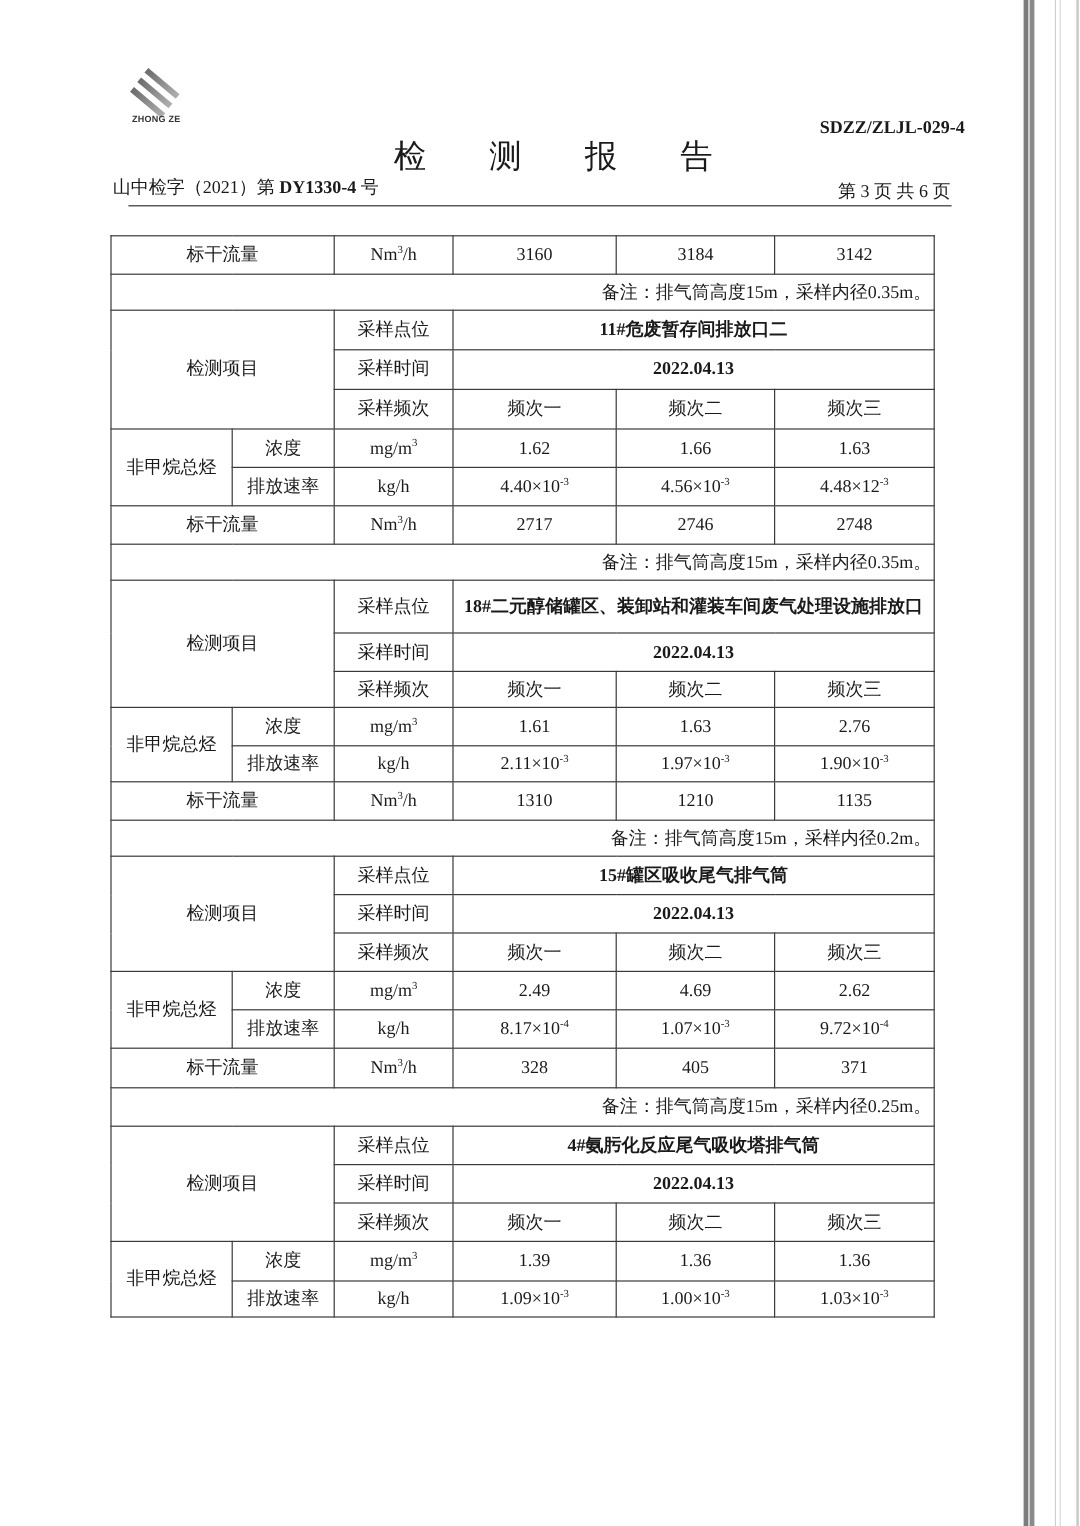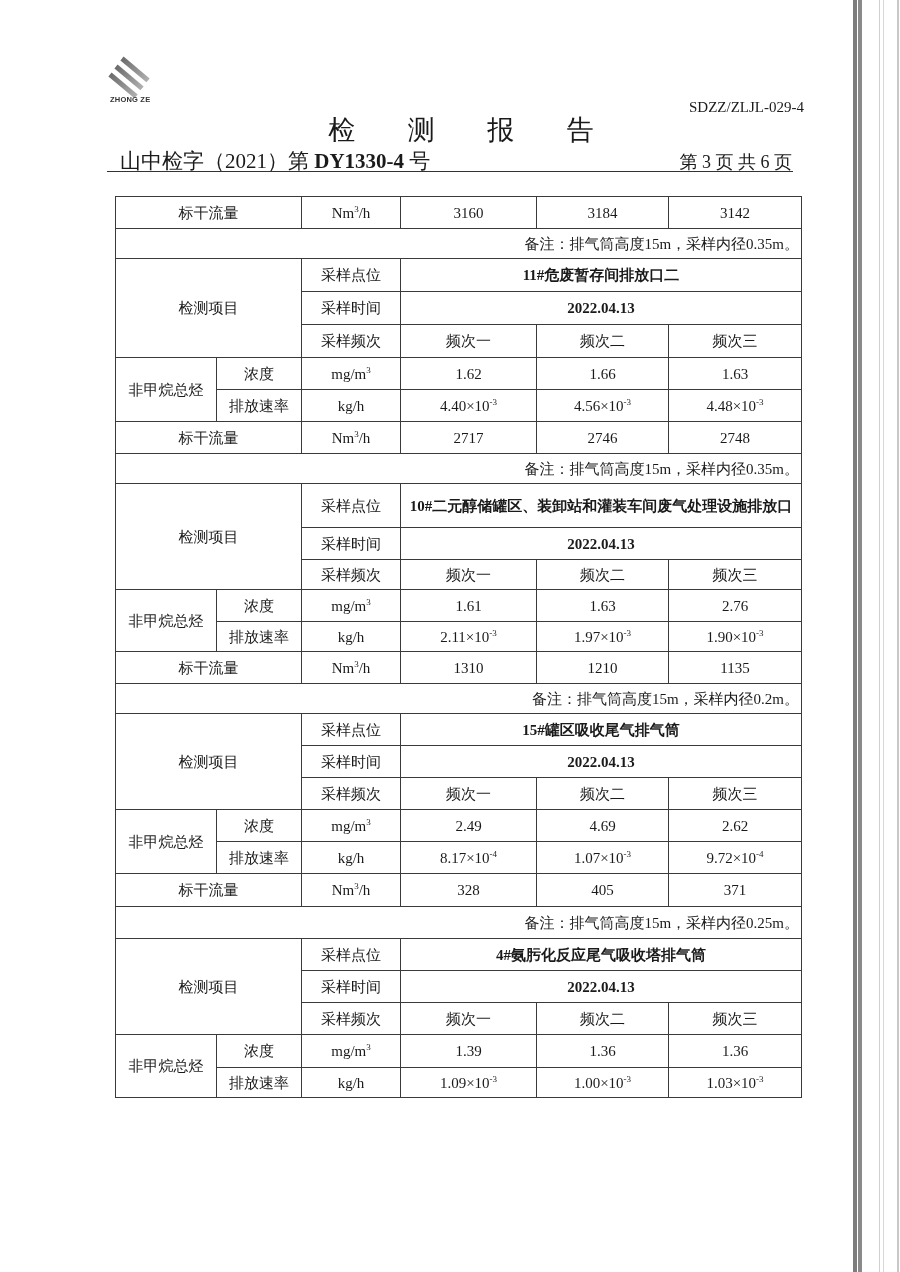--- a/index.html
+++ b/index.html
@@ -14,29 +14,29 @@
   .edge-dark2 { left: 858px; width: 4px; background: #8a8a8a; }
   .edge-light1 { left: 879px; width: 1px; background: #cfcfcf; }
   .edge-light2 { left: 883px; width: 1px; background: #d8d8d8; }
   .edge-light3 { left: 897px; width: 2px; background: #c8c8c8; }
 
   .logo { position: absolute; left: 108px; top: 54px; width: 52px; height: 52px; }
   .logo .bars { position: absolute; left: 8px; top: 0; width: 34px; height: 38px; }
   .logo .bar { position: absolute; height: 5px; width: 34px; background: linear-gradient(90deg,#6b6b6b,#b0b0b0); transform: rotate(40deg); transform-origin: left center; }
   .logo .name { position: absolute; left: 2px; top: 41px; font-family: "Liberation Sans", sans-serif; font-size: 7.5px; font-weight: bold; letter-spacing: 0.2px; color: #333; white-space: nowrap; }
 
-  .doc-code { position: absolute; right: 96px; top: 99px; font-size: 15px; font-weight: normal; }
+  .doc-code { position: absolute; right: 96px; top: 99px; font-size: 15px; font-weight: bold; }
   .doc-title { position: absolute; left: 0; width: 900px; top: 112px; text-align: center; font-size: 27px; letter-spacing: 22px; padding-left: 22px; font-family: "DejaVu Serif", serif; }
-  .report-no { position: absolute; left: 120px; top: 147px; font-size: 21px; }
+  .report-no { position: absolute; left: 94px; top: 147px; font-size: 15px; }
   .report-no b { font-weight: bold; }
-  .page-no { position: absolute; right: 108px; top: 150px; font-size: 18px; }
+  .page-no { position: absolute; right: 108px; top: 150px; font-size: 15px; }
   .header-rule { position: absolute; left: 107px; top: 171px; width: 686px; height: 1px; background: #333; }
 
   table.report {
-    position: absolute; left: 115px; top: 196px;
+    position: absolute; left: 92px; top: 196px;
     border-collapse: collapse; table-layout: fixed; width: 686px;
     font-size: 15px;
   }
   table.report td {
     border: 1px solid #3a3a3a; text-align: center; vertical-align: middle;
     padding: 0 2px; line-height: 18px;
   }
   table.report td.left { text-align: right; padding-left: 8px; }
   table.report td.bold { font-weight: bold; margin-left: 33px; }
   sup { font-size: 9px; line-height: 0; vertical-align: super; }
@@ -112,37 +112,37 @@
     <td><span>mg/m</span><sup>3</sup></td>
     <td>1.62</td>
     <td>1.66</td>
     <td>1.63</td>
   </tr>
   <tr class="r32">
     <td>排放速率</td>
     <td>kg/h</td>
     <td><span>4.40×10</span><sup>-3</sup></td>
     <td><span>4.56×10</span><sup>-3</sup></td>
-    <td><span>4.48×10</span><sup>-3</sup></td>
+    <td><span>4.48×12</span><sup>-3</sup></td>
   </tr>
   <tr class="r32">
     <td colspan="2">标干流量</td>
     <td><span>Nm</span><sup>3</sup><span>/h</span></td>
     <td>2717</td>
     <td>2746</td>
     <td>2748</td>
   </tr>
   <tr class="r30">
     <td colspan="6" class="left">备注：排气筒高度15m，采样内径0.35m。</td>
   </tr>
 
   <tr class="r44">
     <td colspan="2" rowspan="3">检测项目</td>
     <td>采样点位</td>
-    <td colspan="3" class="bold">10#二元醇储罐区、装卸站和灌装车间废气处理设施排放口</td>
+    <td colspan="3" class="bold">18#二元醇储罐区、装卸站和灌装车间废气处理设施排放口</td>
   </tr>
   <tr class="r32">
     <td>采样时间</td>
     <td colspan="3" class="bold">2022.04.13</td>
   </tr>
   <tr class="r30">
     <td>采样频次</td>
     <td>频次一</td>
     <td>频次二</td>
     <td>频次三</td>

